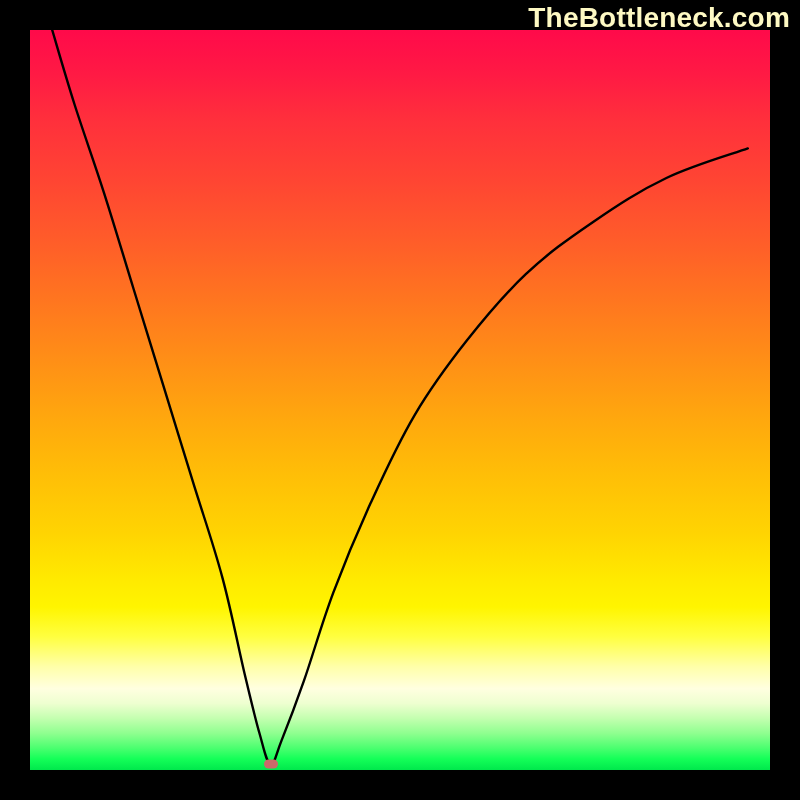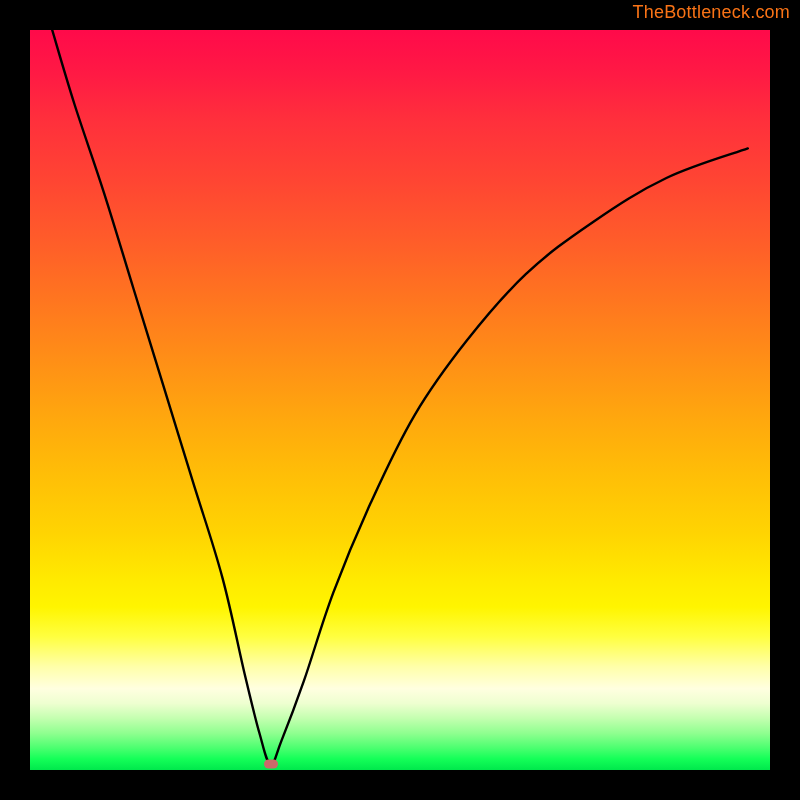--- a/index.html
+++ b/index.html
@@ -14,23 +14,23 @@
   .frame {
     position: relative;
     width: 800px;
     height: 800px;
     background: #000;
   }
   .watermark {
     position: absolute;
     top: 2px;
     right: 10px;
-    color: #f97316;
-    font-size: 18px;
-    font-weight: 400;
+    color: #fef9c3;
+    font-size: 28px;
+    font-weight: 700;
     letter-spacing: 0.2px;
     z-index: 20;
   }
   .plot-area {
     position: absolute;
     left: 30px;
     top: 30px;
     width: 740px;
     height: 740px;
     overflow: hidden;

